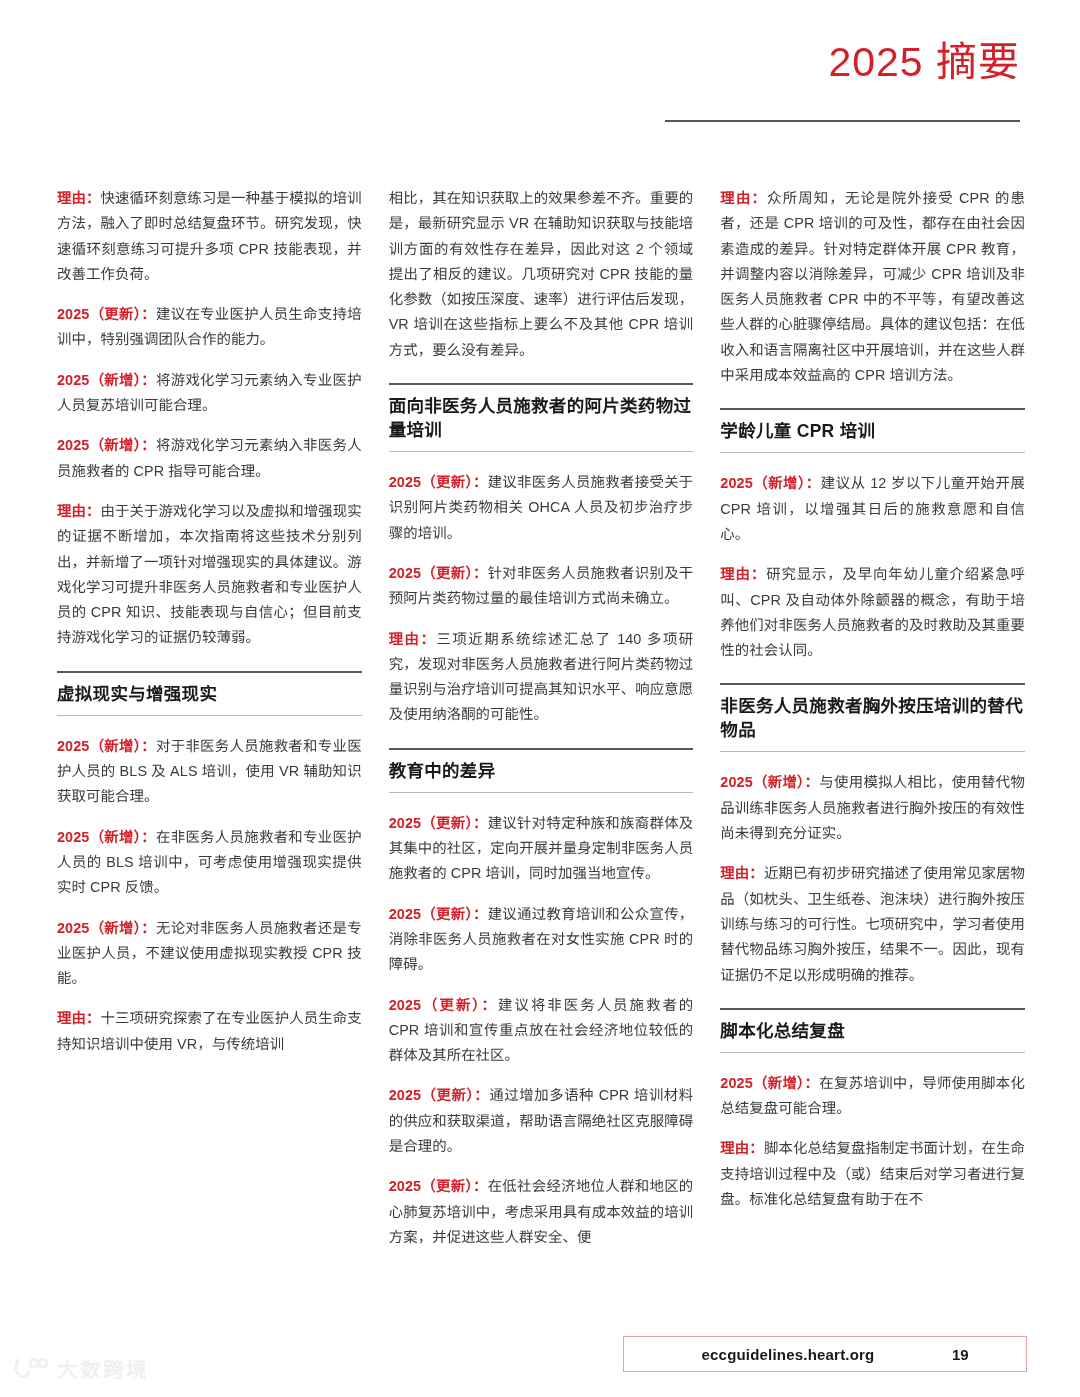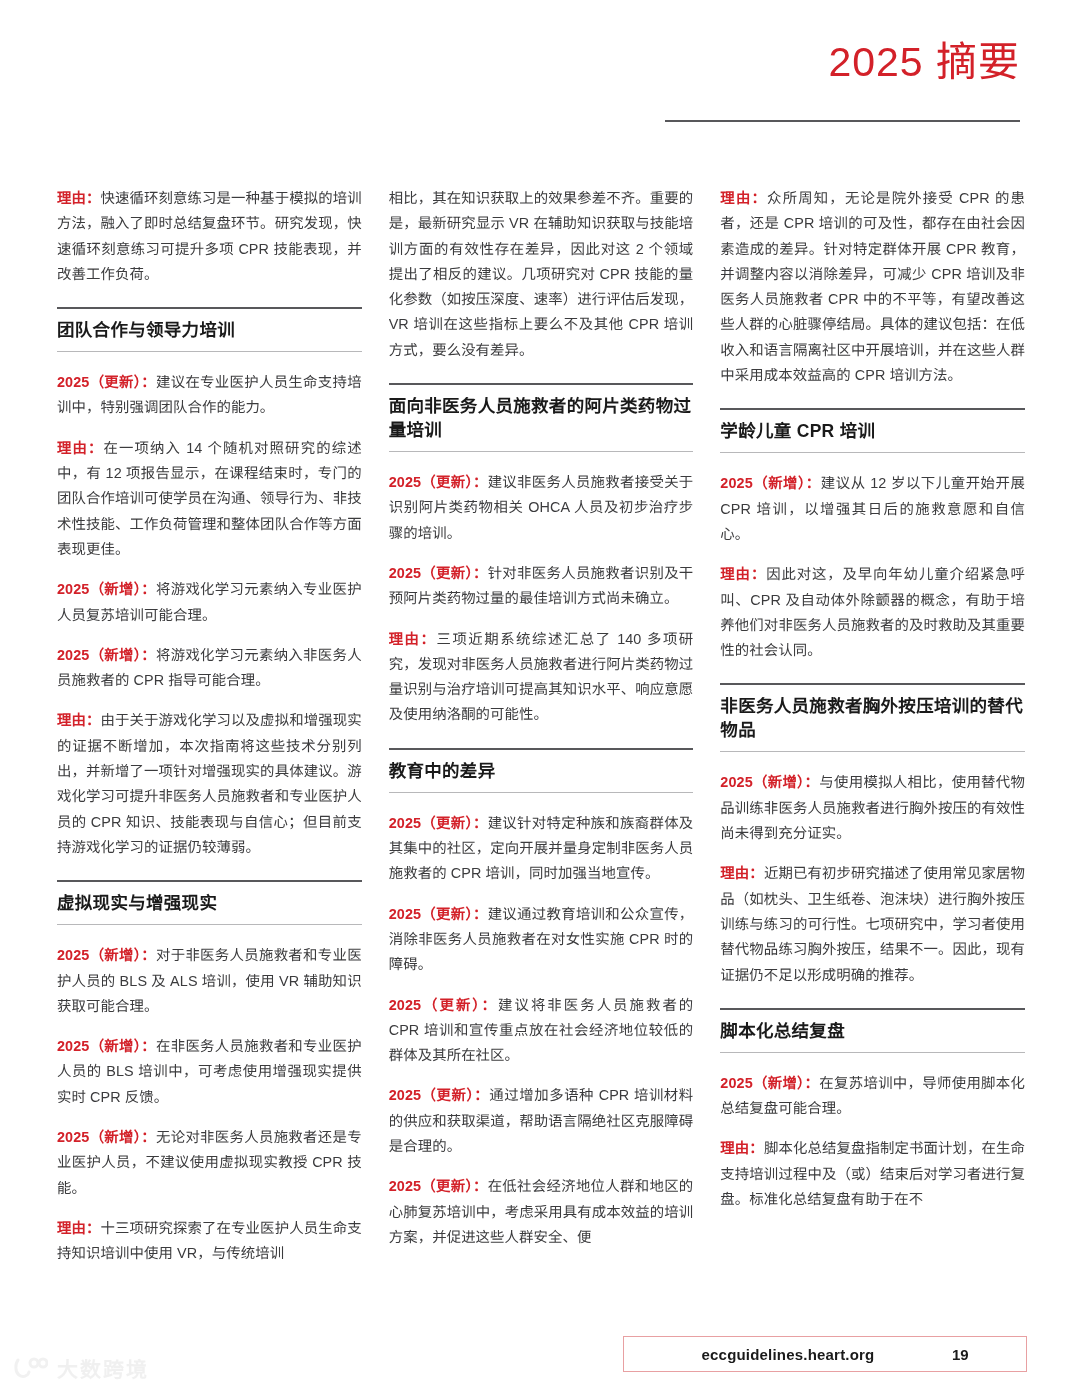--- a/index.html
+++ b/index.html
@@ -154,25 +154,21 @@
 <body>
 
 <div class="page-header">
   <div class="header-title">2025 摘要</div>
   <div class="header-rule"></div>
 </div>
 
 <div class="columns" id="columns-root">
     <div class="column">
       <p class="para cont"><span class="lead">理由：</span><span>快速循环刻意练习是一种基于模拟的培训方法，融入了即时总结复盘环节。研究发现，快速循环刻意练习可提升多项 CPR 技能表现，并改善工作负荷。</span></p>
-      <div class="section-head">
-        <div class="section-head-text">团队合作与领导力培训</div>
-      </div>
       <p class="para"><span class="lead-2025">2025（更新）：</span><span>建议在专业医护人员生命支持培训中，特别强调团队合作的能力。</span></p>
-      <p class="para"><span class="lead">理由：</span><span>在一项纳入 14 个随机对照研究的综述中，有 12 项报告显示，在课程结束时，专门的团队合作培训可使学员在沟通、领导行为、非技术性技能、工作负荷管理和整体团队合作等方面表现更佳。</span></p>
       <p class="para"><span class="lead-2025">2025（新增）：</span><span>将游戏化学习元素纳入专业医护人员复苏培训可能合理。</span></p>
       <p class="para"><span class="lead-2025">2025（新增）：</span><span>将游戏化学习元素纳入非医务人员施救者的 CPR 指导可能合理。</span></p>
       <p class="para"><span class="lead">理由：</span><span>由于关于游戏化学习以及虚拟和增强现实的证据不断增加，本次指南将这些技术分别列出，并新增了一项针对增强现实的具体建议。游戏化学习可提升非医务人员施救者和专业医护人员的 CPR 知识、技能表现与自信心；但目前支持游戏化学习的证据仍较薄弱。</span></p>
       <div class="section-head">
         <div class="section-head-text">虚拟现实与增强现实</div>
       </div>
       <p class="para"><span class="lead-2025">2025（新增）：</span><span>对于非医务人员施救者和专业医护人员的 BLS 及 ALS 培训，使用 VR 辅助知识获取可能合理。</span></p>
       <p class="para"><span class="lead-2025">2025（新增）：</span><span>在非医务人员施救者和专业医护人员的 BLS 培训中，可考虑使用增强现实提供实时 CPR 反馈。</span></p>
       <p class="para"><span class="lead-2025">2025（新增）：</span><span>无论对非医务人员施救者还是专业医护人员，不建议使用虚拟现实教授 CPR 技能。</span></p>
       <p class="para"><span class="lead">理由：</span><span>十三项研究探索了在专业医护人员生命支持知识培训中使用 VR，与传统培训</span></p>
@@ -193,21 +189,21 @@
       <p class="para"><span class="lead-2025">2025（更新）：</span><span>建议将非医务人员施救者的 CPR 培训和宣传重点放在社会经济地位较低的群体及其所在社区。</span></p>
       <p class="para"><span class="lead-2025">2025（更新）：</span><span>通过增加多语种 CPR 培训材料的供应和获取渠道，帮助语言隔绝社区克服障碍是合理的。</span></p>
       <p class="para"><span class="lead-2025">2025（更新）：</span><span>在低社会经济地位人群和地区的心肺复苏培训中，考虑采用具有成本效益的培训方案，并促进这些人群安全、便</span></p>
     </div>
     <div class="column">
       <p class="para"><span class="lead">理由：</span><span>众所周知，无论是院外接受 CPR 的患者，还是 CPR 培训的可及性，都存在由社会因素造成的差异。针对特定群体开展 CPR 教育，并调整内容以消除差异，可减少 CPR 培训及非医务人员施救者 CPR 中的不平等，有望改善这些人群的心脏骤停结局。具体的建议包括：在低收入和语言隔离社区中开展培训，并在这些人群中采用成本效益高的 CPR 培训方法。</span></p>
       <div class="section-head">
         <div class="section-head-text">学龄儿童 CPR 培训</div>
       </div>
       <p class="para"><span class="lead-2025">2025（新增）：</span><span>建议从 12 岁以下儿童开始开展 CPR 培训，以增强其日后的施救意愿和自信心。</span></p>
-      <p class="para"><span class="lead">理由：</span><span>因此对这，及早向年幼儿童介绍紧急呼叫、CPR 及自动体外除颤器的概念，有助于培养他们对非医务人员施救者的及时救助及其重要性的社会认同。</span></p>
+      <p class="para"><span class="lead">理由：</span><span>研究显示，及早向年幼儿童介绍紧急呼叫、CPR 及自动体外除颤器的概念，有助于培养他们对非医务人员施救者的及时救助及其重要性的社会认同。</span></p>
       <div class="section-head">
         <div class="section-head-text">非医务人员施救者胸外按压培训的替代物品</div>
       </div>
       <p class="para"><span class="lead-2025">2025（新增）：</span><span>与使用模拟人相比，使用替代物品训练非医务人员施救者进行胸外按压的有效性尚未得到充分证实。</span></p>
       <p class="para"><span class="lead">理由：</span><span>近期已有初步研究描述了使用常见家居物品（如枕头、卫生纸卷、泡沫块）进行胸外按压训练与练习的可行性。七项研究中，学习者使用替代物品练习胸外按压，结果不一。因此，现有证据仍不足以形成明确的推荐。</span></p>
       <div class="section-head">
         <div class="section-head-text">脚本化总结复盘</div>
       </div>
       <p class="para"><span class="lead-2025">2025（新增）：</span><span>在复苏培训中，导师使用脚本化总结复盘可能合理。</span></p>
       <p class="para"><span class="lead">理由：</span><span>脚本化总结复盘指制定书面计划，在生命支持培训过程中及（或）结束后对学习者进行复盘。标准化总结复盘有助于在不</span></p>

